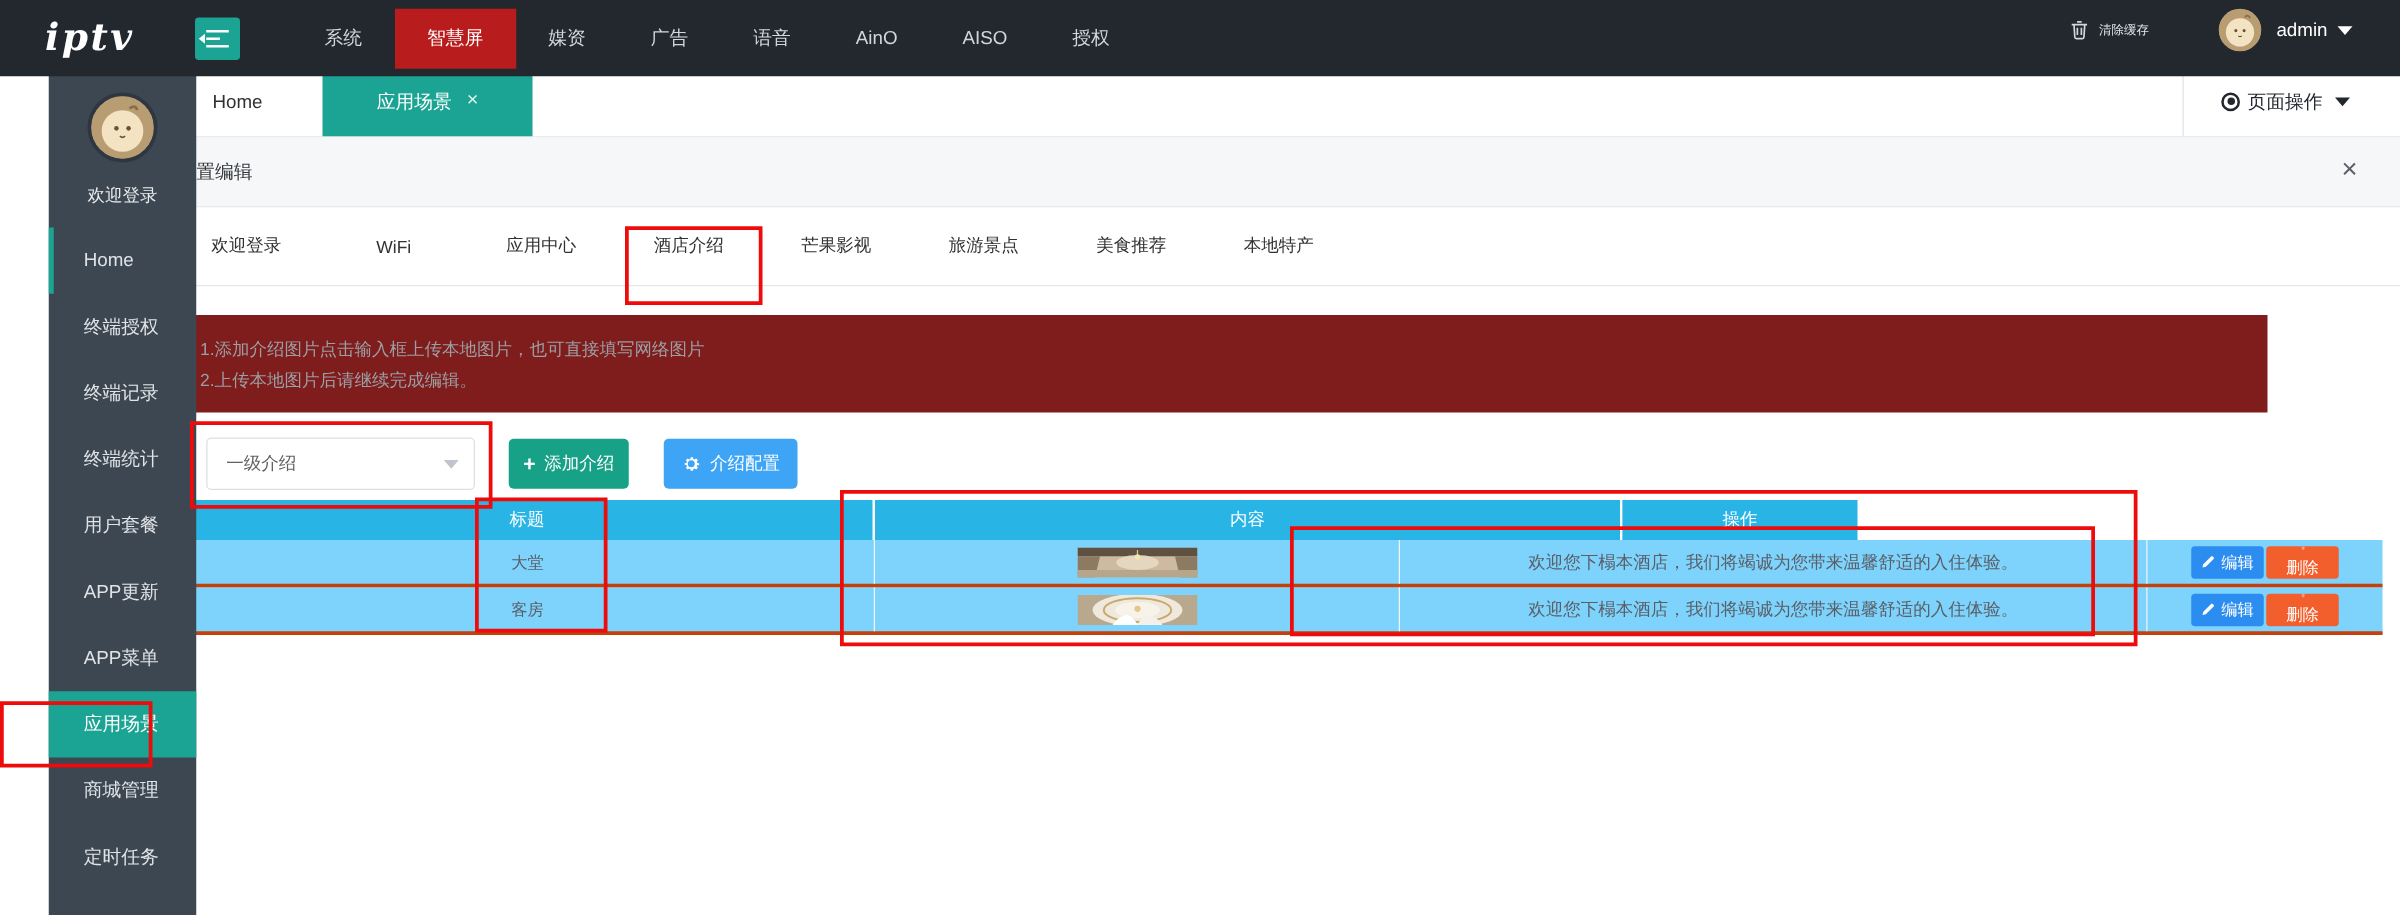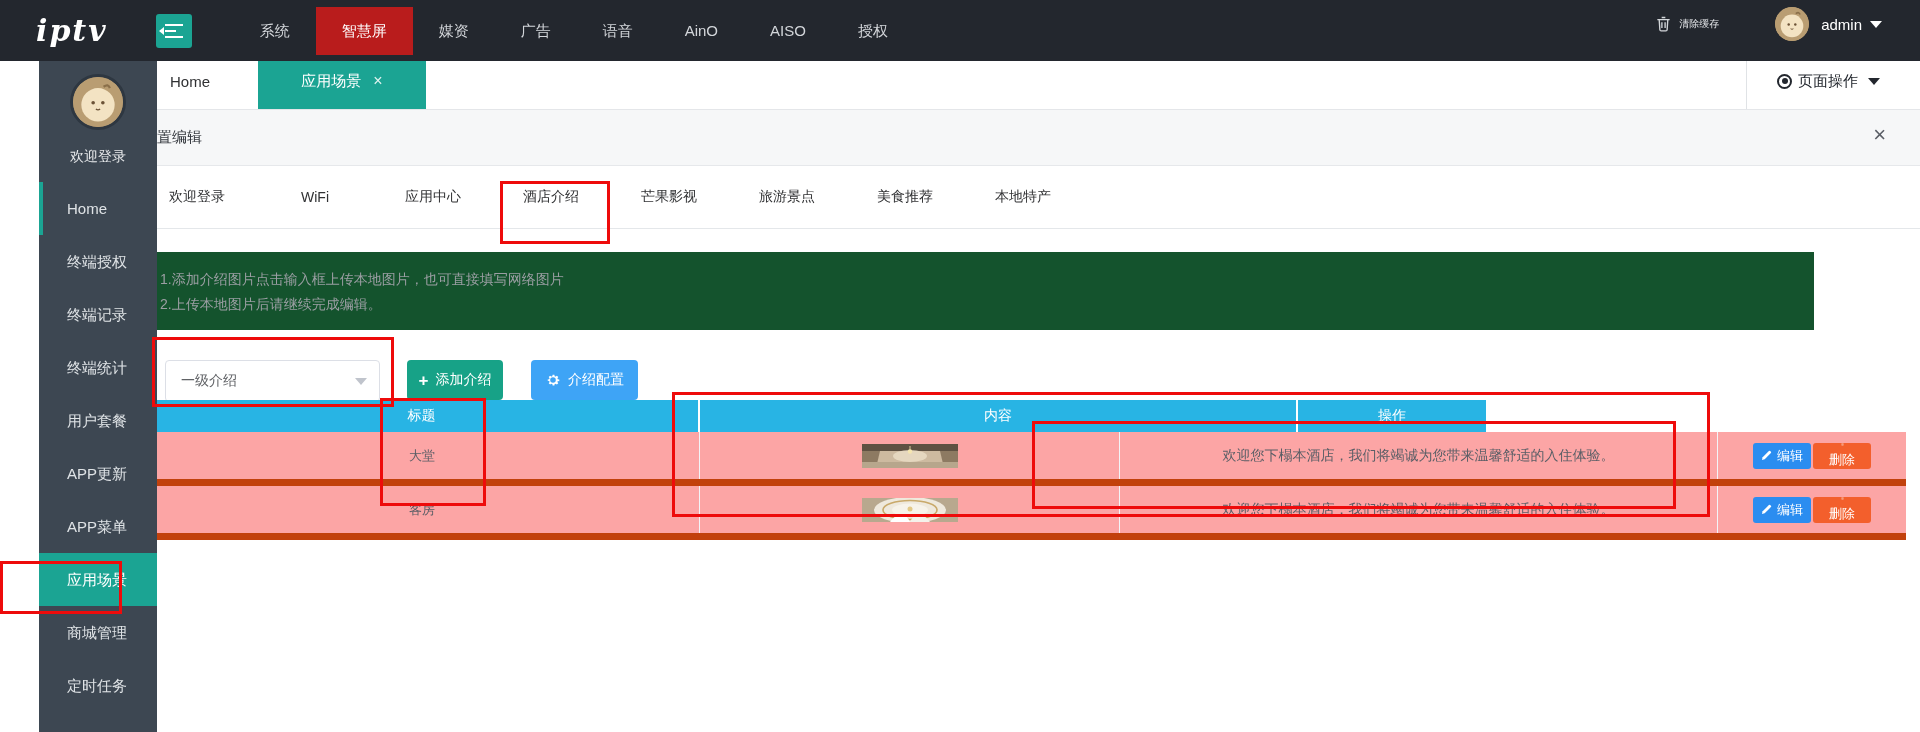--- a/index.html
+++ b/index.html
@@ -77,45 +77,45 @@
     display:flex; align-items:center; }
   .panel-title { margin-left:20px; font-size:15px; color:#33373d; }
   .panel-close { position:absolute; right:34px; top:14px; font-size:22px;
     color:#5a5e66; cursor:pointer; line-height:1; font-weight:400; }
   .ptabs { position:absolute; left:122px; top:166px; width:1798px; height:63px;
     background:#fff; border-bottom:1px solid #e4e7ea; display:flex;
     align-items:center; padding-left:16px; }
   .ptab { width:118px; text-align:center; font-size:14px; color:#303133;
     cursor:pointer; }
   .notice { position:absolute; left:134px; top:252px; width:1680px; height:78px;
-    background:#14532d; border-left:4px solid #a16207; padding:15px 0 0 22px;
+    background:#7f1d1d; border-left:4px solid #a16207; padding:15px 0 0 22px;
     color:#9b9ea3; font-size:14px; line-height:25px; }
-  .controls { position:absolute; left:165px; top:360px; height:42px; display:flex;
-    align-items:flex-start; }
+  .controls { position:absolute; left:165px; top:350px; height:42px; display:flex;
+    align-items:center; }
   .level-select { width:215px; height:42px; background:#fff;
     border:1px solid #dcdfe6; border-radius:4px; display:flex; align-items:center;
     padding:0 12px 0 15px; color:#606266; font-size:14px; cursor:pointer; }
   .level-select .sel-caret { margin-left:auto; width:0; height:0;
     border-left:6px solid transparent; border-right:6px solid transparent;
     border-top:7px solid #c0c4cc; }
   .btn { height:40px; border:none; border-radius:4px; color:#fff; font-size:14px;
     display:flex; align-items:center; justify-content:center; gap:7px;
     cursor:pointer; font-family:inherit; }
   .btn-add { width:96px; background:#17a287; margin-left:27px; }
   .btn-add .plus { font-size:17px; font-weight:bold; line-height:1; }
   .btn-config { width:107px; background:#3ea4f6; margin-left:28px; }
   
   .table { position:absolute; left:145px; top:400px; width:1761px; }
   .thead { display:flex; height:32px; }
   .th { background:#28b4e4; color:#fff; font-size:14px; display:flex;
     align-items:center; justify-content:center; border-right:2px solid #fff; }
   .th:last-child { border-right:none; }
   .c1 { width:555px; } .c2 { width:420px; } .c3 { width:598px; } .c4 { width:188px; }
-  .trow { display:flex; height:54px; border-bottom:7px solid #c2410c;
-    background:#fca5a5; }
+  .trow { display:flex; height:38px; border-bottom:3px solid #c2410c;
+    background:#7dd3fc; }
   .td { display:flex; align-items:center; justify-content:center;
     border-right:1px solid #f2f4f7; color:#5a5e66; }
   .td:last-child { border-right:none; }
   .td.title { font-size:13px; }
   .td.content { font-size:14px; }
   .op-btn { height:26px; border:none; border-radius:3px; color:#fff; font-size:13px;
     display:inline-flex; align-items:center; justify-content:center; gap:5px;
     width:58px; cursor:pointer; font-family:inherit; }
   .op-edit { background:#2b8df0; }
   .op-del { background:#f35f2c; margin-left:2px;flex-direction:column; }

